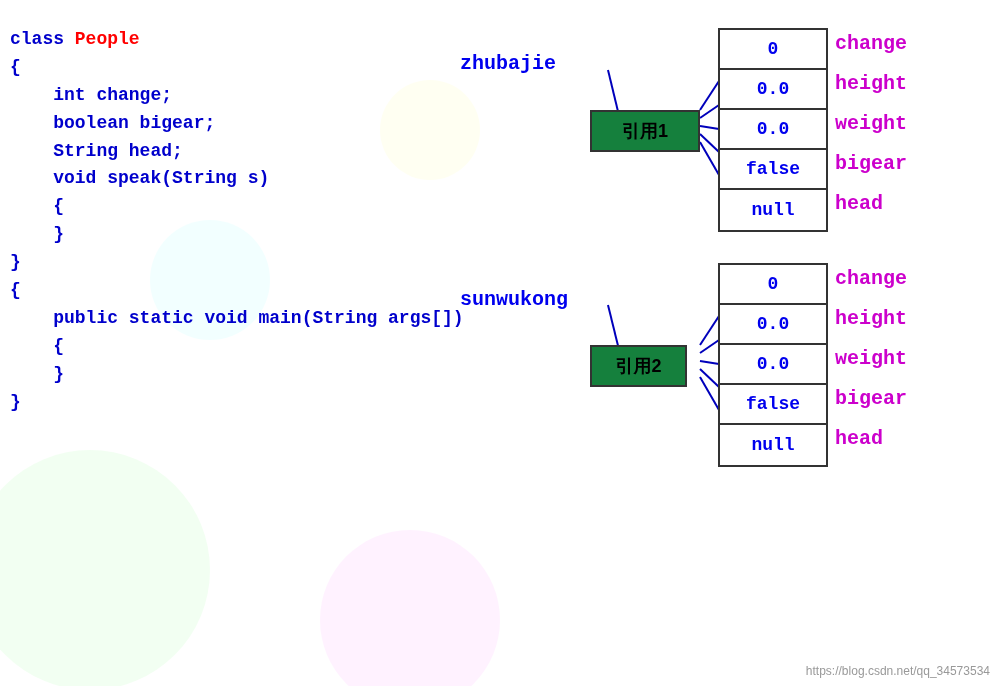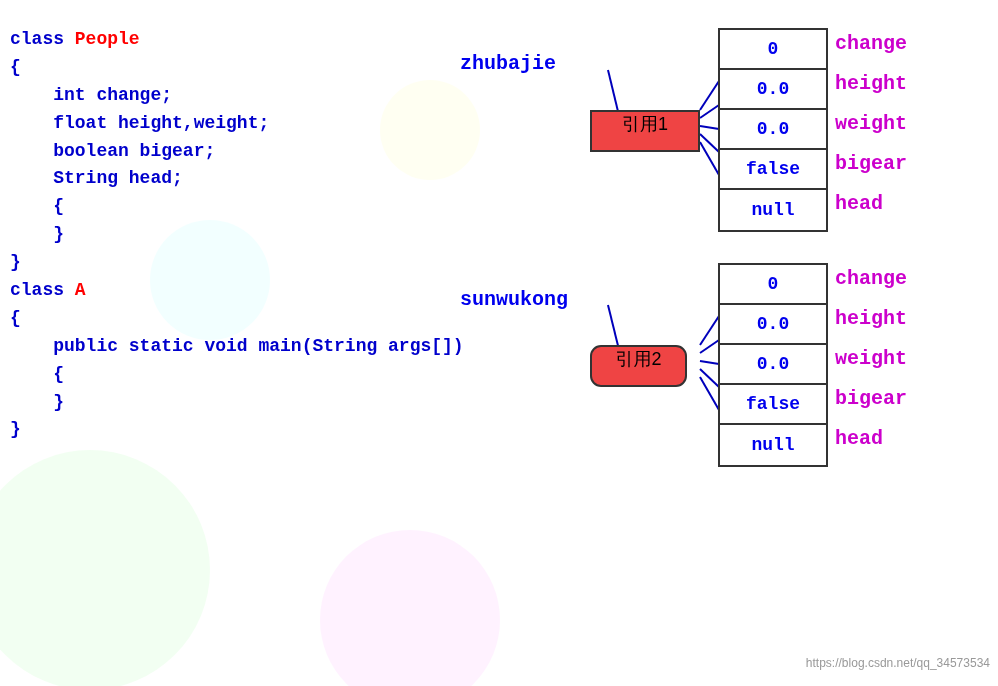--- a/index.html
+++ b/index.html
@@ -48,25 +48,26 @@
       position: absolute;
       font-size: 20px;
       font-weight: bold;
       color: #0000EE;
       font-family: 'Courier New', Courier, monospace;
     }
 
     .ref-box {
       position: absolute;
       border: 2px solid #333;
-      background: #ef4444;
+      background: #15803d;
       display: flex;
+      align-items: center;
       justify-content: center;
       font-size: 18px;
-      font-weight: normal;
+      font-weight: bold;
       color: #000;
       font-family: sans-serif;
     }
 
     .memory-box {
       position: absolute;
       border: 2px solid #333;
       background: white;
     }
 
@@ -100,21 +101,21 @@
       position: absolute;
       top: 0;
       left: 0;
       width: 100%;
       height: 100%;
       pointer-events: none;
     }
 
     .watermark {
       position: absolute;
-      bottom: 16px;
+      bottom: 8px;
       right: 8px;
       font-size: 12px;
       color: #999;
       font-family: Arial, sans-serif;
       font-weight: normal;
     }
   </style>
 </head>
 <body>
 
@@ -122,29 +123,26 @@
 <div class="bg-circle" style="width:180px;height:180px;left:320px;top:530px;background:#FFAAFF;"></div>
 <div class="bg-circle" style="width:120px;height:120px;left:150px;top:220px;background:#AAFFFF;"></div>
 <div class="bg-circle" style="width:100px;height:100px;left:380px;top:80px;background:#FFFFAA;"></div>
 
 <div class="code-section">
   <div>
     <span class="c-blue">class </span><span class="c-red">People</span>
   </div>
   <div class="c-blue">{</div>
   <div class="c-blue">&nbsp;&nbsp;&nbsp;&nbsp;int change;</div>
-  <div class="c-blue">&nbsp;&nbsp;&nbsp;&nbsp;float height,weight;</div>
   <div class="c-blue">&nbsp;&nbsp;&nbsp;&nbsp;boolean bigear;</div>
   <div class="c-blue">&nbsp;&nbsp;&nbsp;&nbsp;String head;</div>
+  <div class="c-blue">&nbsp;&nbsp;&nbsp;&nbsp;void speak(String s)</div>
   <div class="c-blue">&nbsp;&nbsp;&nbsp;&nbsp;{</div>
   <div class="c-blue">&nbsp;&nbsp;&nbsp;&nbsp;}</div>
   <div class="c-blue">}</div>
-  <div>
-    <span class="c-blue">class </span><span class="c-red">A</span>
-  </div>
   <div class="c-blue">{</div>
   <div class="c-blue">&nbsp;&nbsp;&nbsp;&nbsp;public static void main(String args[])</div>
   <div class="c-blue">&nbsp;&nbsp;&nbsp;&nbsp;{</div>
   <div class="c-blue">&nbsp;&nbsp;&nbsp;&nbsp;}</div>
   <div class="c-blue">}</div>
 </div>
 
 <div class="diagram-section">
 
   <svg class="arrows-svg" viewBox="0 0 538 686">
@@ -191,21 +189,21 @@
   </div>
 
   <div class="field-label" style="left:375px;top:22px;">change</div>
   <div class="field-label" style="left:375px;top:62px;">height</div>
   <div class="field-label" style="left:375px;top:102px;">weight</div>
   <div class="field-label" style="left:375px;top:142px;">bigear</div>
   <div class="field-label" style="left:375px;top:182px;">head</div>
 
   <div class="var-label" style="left:0;top:278px;">sunwukong</div>
 
-  <div class="ref-box" style="left:130px;top:335px;width:97px;height:42px;border-radius:11px;">
+  <div class="ref-box" style="left:130px;top:335px;width:97px;height:42px;">
     <span>引用2</span>
   </div>
 
   <div class="memory-box" style="left:258px;top:253px;width:110px;">
     <div class="mem-row">0</div>
     <div class="mem-row">0.0</div>
     <div class="mem-row">0.0</div>
     <div class="mem-row">false</div>
     <div class="mem-row">null</div>
   </div>

